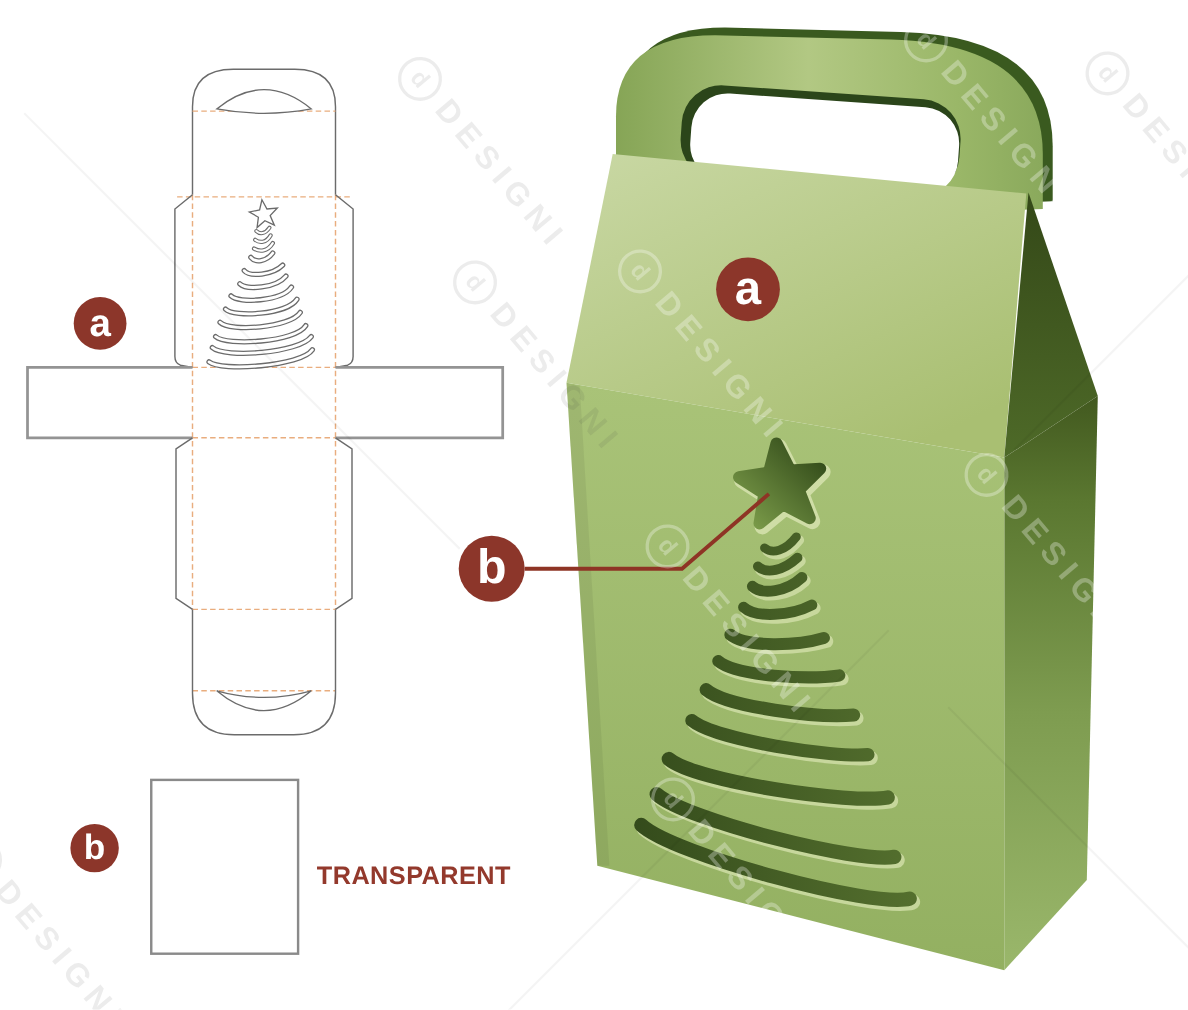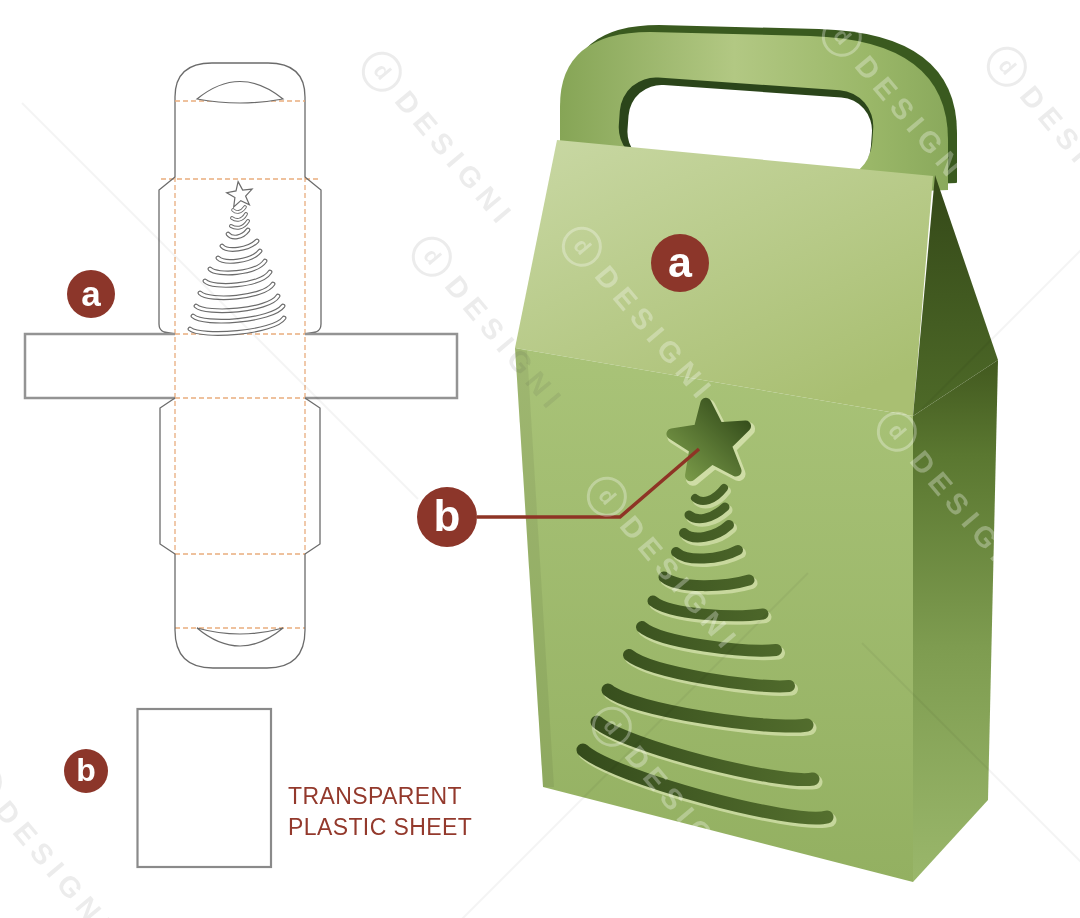--- a/index.html
+++ b/index.html
@@ -16,21 +16,21 @@
   .dw{fill:none;stroke:#ffffff;stroke-width:2.5;stroke-linecap:round;}
   .bl{fill:none;stroke:#ccd9a2;stroke-linecap:round;opacity:.85;}
   .bd{fill:none;stroke:url(#gradBranch);stroke-linecap:round;}
 
   
   .badge{position:absolute;border-radius:50%;background:#8c362a;color:#ffffff;
          display:flex;align-items:center;justify-content:center;font-weight:bold;line-height:1;}
   .badge span{transform:translateY(-1px);}
 
   
-  .caption{position:absolute;left:288px;top:781px;color:#93392c;font-weight:normal;
+  .caption{position:absolute;left:288px;top:781px;color:#93392c;font-weight:bold;
            font-size:23px;line-height:31px;letter-spacing:0.4px;white-space:nowrap;}
 
   
   .wm{position:absolute;display:flex;align-items:center;gap:10px;font-weight:bold;
       letter-spacing:7px;font-size:29px;transform:rotate(50deg);pointer-events:none;}
   .wm.gray{color:rgba(70,70,70,0.10);}
   .wm.white{color:rgba(255,255,255,0.30);}
   .wm-logo{width:34px;height:34px;border:3px solid;border-radius:50%;display:flex;
            align-items:center;justify-content:center;font-size:22px;letter-spacing:0;
            font-weight:bold;}
@@ -246,16 +246,15 @@
     </div>
   <div class="badge" style="left:651px;top:234px;width:58px;height:58px;font-size:43px;">
       <span>a</span>
     </div>
   <div class="badge" style="left:417px;top:487px;width:60px;height:60px;font-size:44px;">
       <span>b</span>
     </div>
 
   <div class="caption">
     <div>TRANSPARENT</div>
-    <div>PLASTIC SHEET</div>
   </div>
 
 </div>
 
 </body></html>

